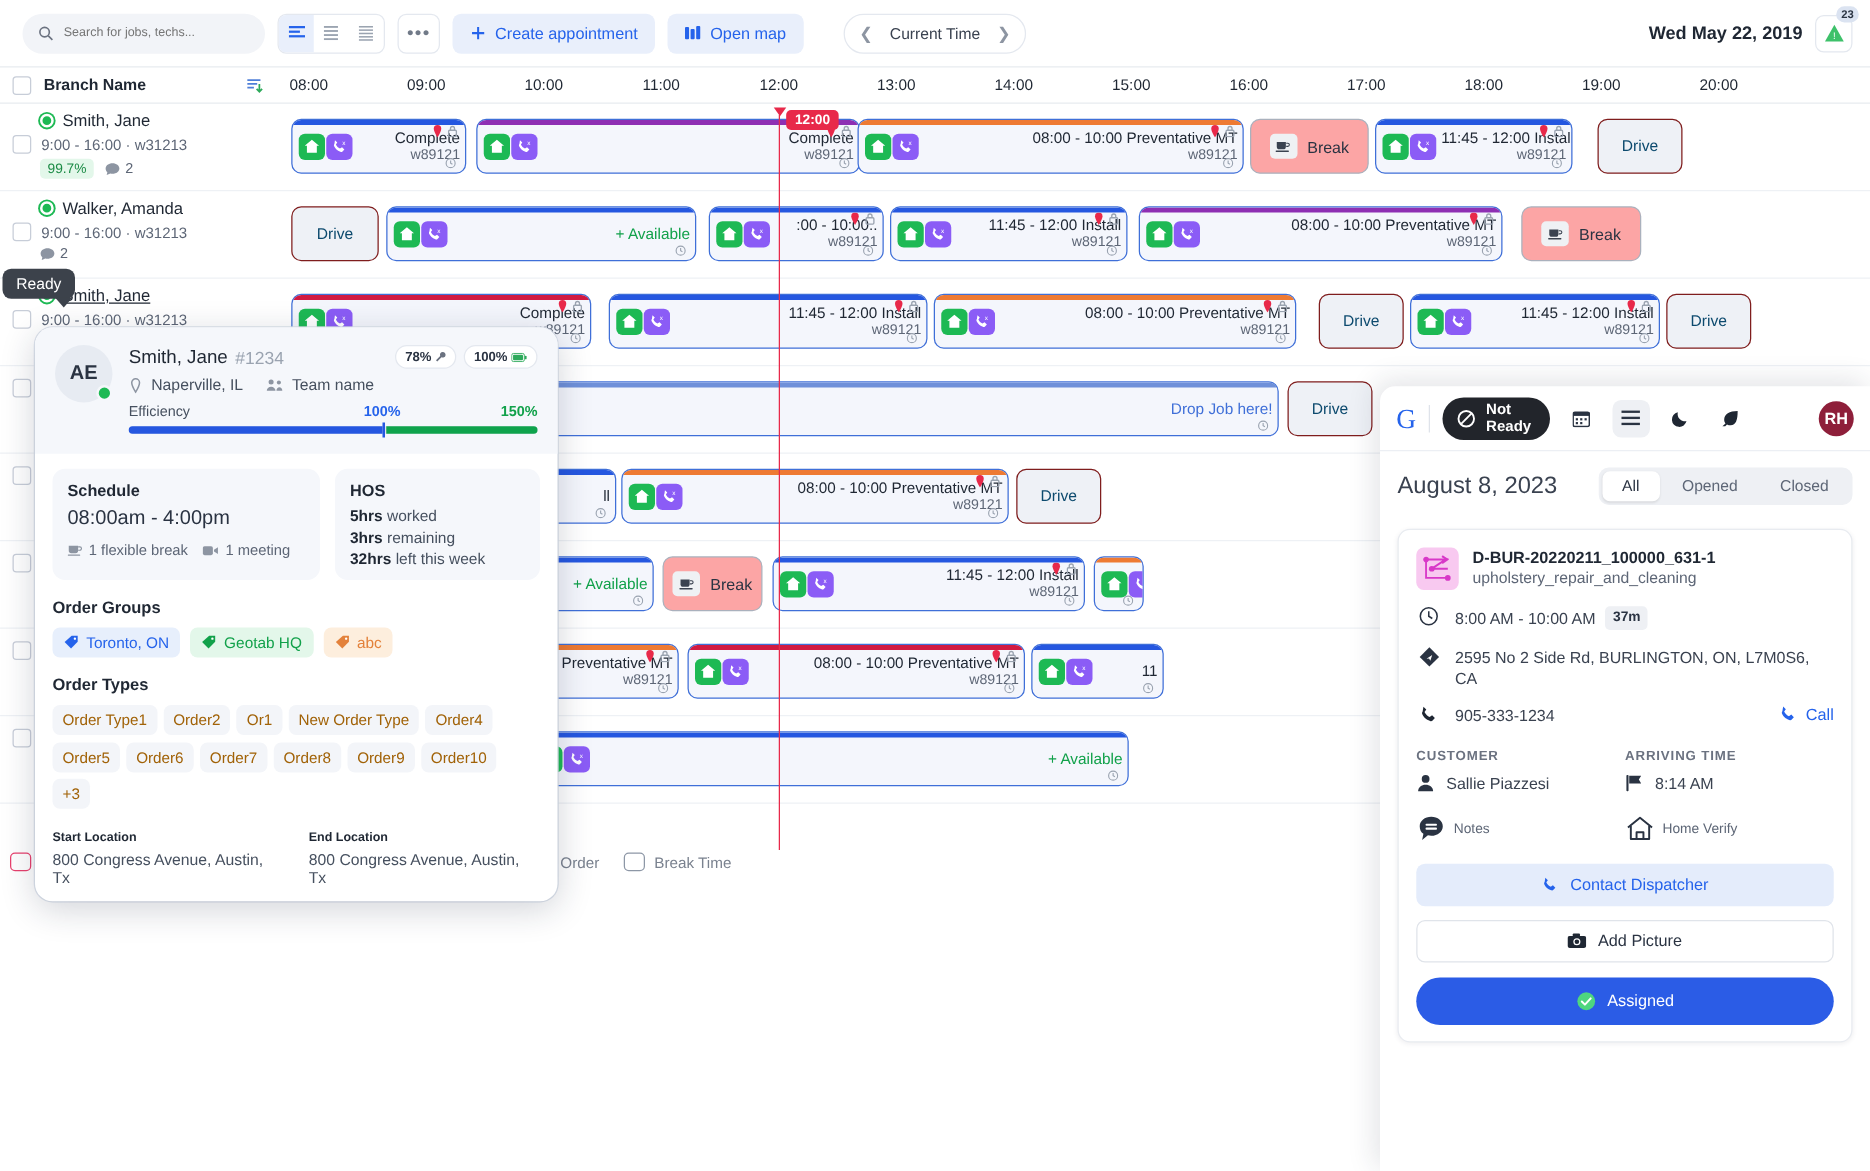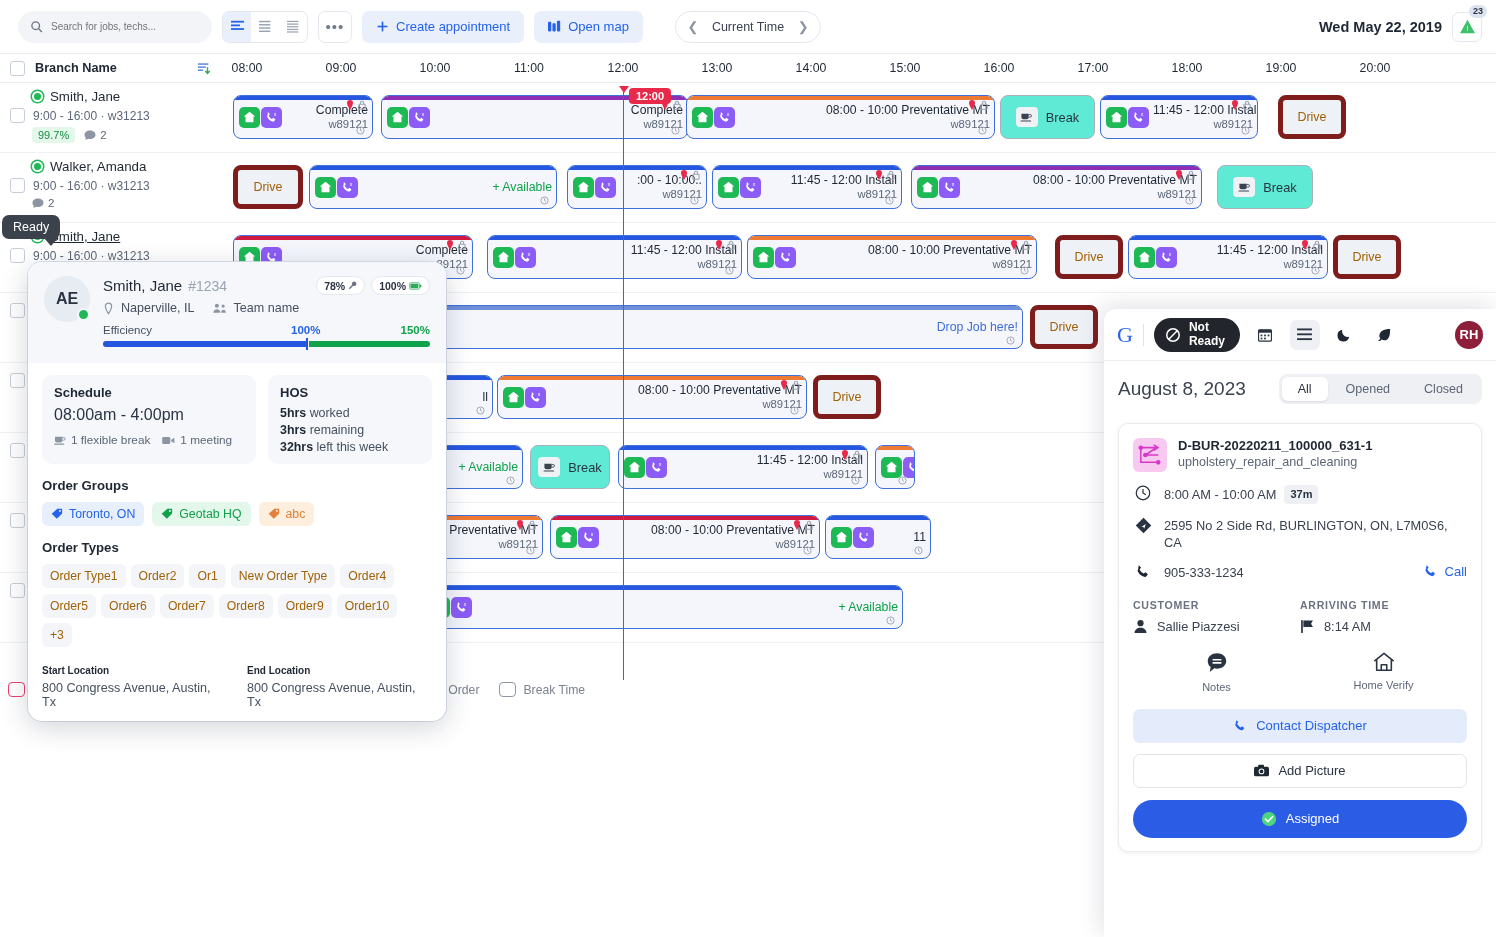--- a/index.html
+++ b/index.html
@@ -197,29 +197,29 @@
     display: flex; align-items: center; gap: 4px;
   }
   .pin { color: #e8294a; font-size: 10px; }
   .lockic { color: #9aa3b0; font-size: 10px; }
   .refresh {
     position: absolute; right: 7px; bottom: 3px;
     color: #9aa3b0; font-size: 9px;
   }
   .drive {
     position: absolute; top: 12px; height: 44px;
-    background: #eef1f6; border: 5px solid #7f1d1d;
+    background: #eef1f6; border: 1px solid #7f1d1d;
     border-radius: 8px;
     display: flex; align-items: center; justify-content: center;
-    font-size: 12.5px; color: #a16207;
+    font-size: 12.5px; color: #0c4a6e;
     cursor: pointer;
   }
   .break {
     position: absolute; top: 12px; height: 44px;
-    background: #5eead4; border: 1px solid #aab1bd;
+    background: #fca5a5; border: 1px solid #aab1bd;
     border-radius: 8px;
     display: flex; align-items: center; justify-content: center;
     gap: 8px;
     font-size: 12.8px; color: #2a3342; font-weight: 500;
     cursor: pointer;
   }
   .break .cup {
     width: 22px; height: 20px; border-radius: 4px;
     background: #eff1f4;
     display: flex; align-items: center; justify-content: center;
@@ -448,21 +448,21 @@
     background: #eef0f4; color: #2a3342;
     border-radius: 4px; font-size: 11px; font-weight: bold;
     padding: 2px 6px; margin-left: 8px;
   }
   .m-call { margin-left: auto; display: flex; align-items: center; gap: 7px; color: #2563eb; font-size: 13px; cursor: pointer; }
   .m-2col { display: flex; margin-top: 17px; }
   .m-col { flex: 1; }
   .m-lbl { font-size: 10.6px; letter-spacing: .7px; color: #6b7280; font-weight: bold; }
   .m-val { display: flex; align-items: center; gap: 9px; margin-top: 8px; font-size: 12.8px; color: #3a4250; }
   .m-actions { display: flex; margin-top: 17px; }
-  .m-act { flex: 1; display: flex; flex-direction: column; align-items: center; gap: 6px; cursor: pointer; }
+  .m-act { flex: 1; display: flex; flex-direction: row; align-items: center; gap: 6px; cursor: pointer; }
   .m-act-lb { font-size: 11px; color: #5d6676; }
   .m-btn {
     margin-top: 16px; height: 34px;
     border-radius: 7px;
     display: flex; align-items: center; justify-content: center; gap: 9px;
     font-size: 13px; cursor: pointer;
   }
   .m-btn.soft { background: #e4ecfb; color: #2563eb; }
   .m-btn.outline { background: #fff; border: 1px solid #e0e4ea; color: #2a3342; margin-top: 11px; }
   .m-btn.primary { background: #2b5ce6; color: #fff; border-radius: 19px; height: 38px; font-weight: 500; margin-top: 12px; }

